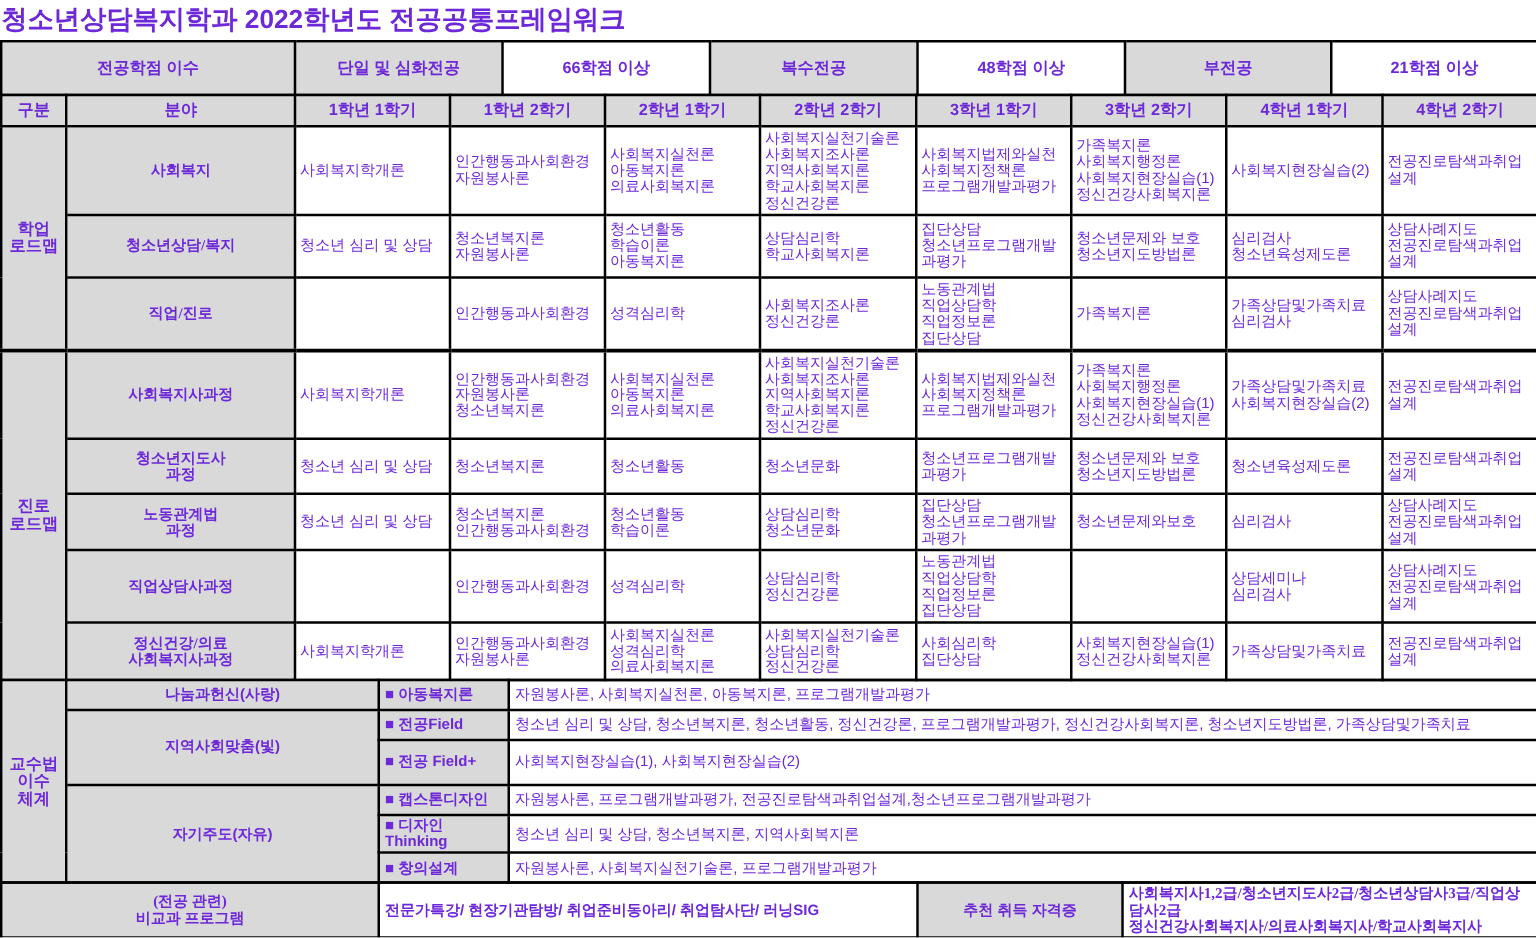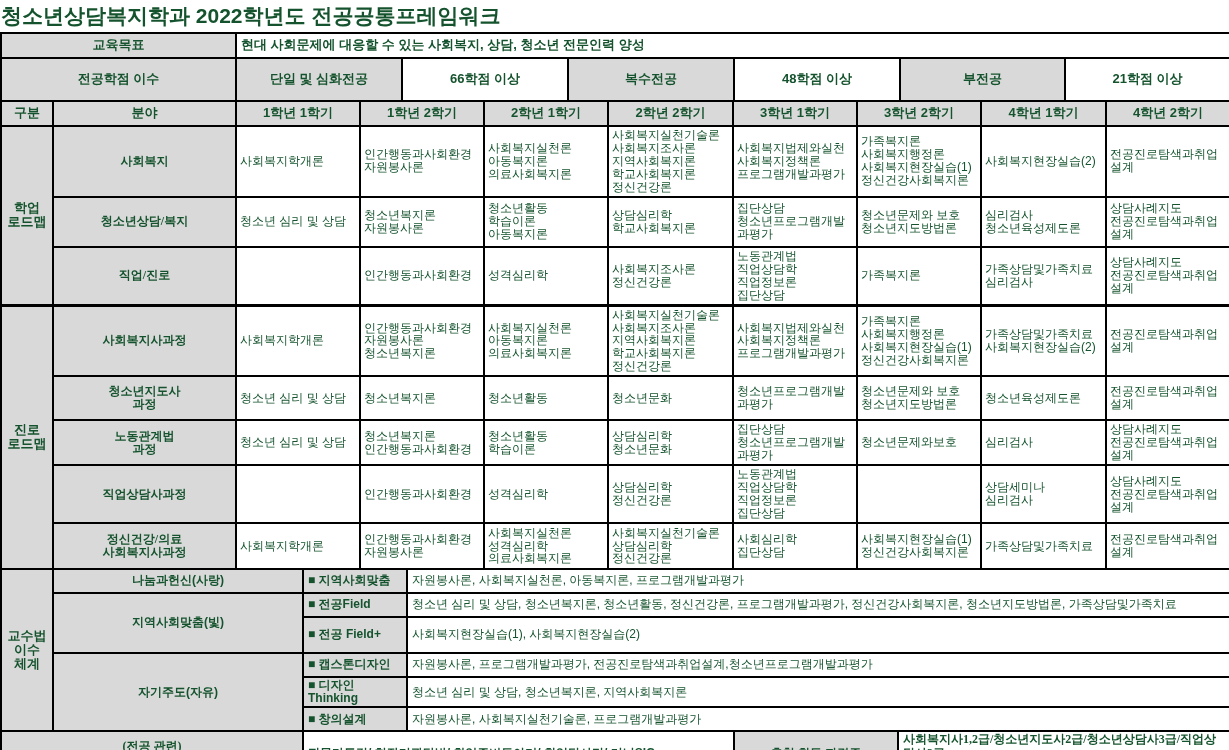--- a/index.html
+++ b/index.html
@@ -1,16 +1,16 @@
 <!DOCTYPE html>
 <html><head>
 <meta charset="utf-8">
 <style>
   html,body{margin:0;padding:0;background:#ffffff;}
-  .page{width:1229px;height:750px;overflow:hidden;background:#fff;color:#14532d;
+  .page{width:1229px;height:750px;overflow:hidden;background:#fff;color:#6d28d9;
         font-family:"Liberation Sans","DejaVu Sans",sans-serif;}
   .title{font-size:21px;font-weight:bold;padding:5px 0 5px 1px;line-height:22px;white-space:nowrap;}
   table{border-collapse:collapse;table-layout:fixed;width:1229px;margin-top:-2px;}
   table.first{margin-top:0;}
   td,th{border:2px solid #000;padding:1px 4px;font-size:12px;vertical-align:middle;
         overflow:hidden;line-height:1.1;}
   .g{background:#d9d9d9;}
   .b{font-weight:bold;}
   .c{text-align:center;}
   .l{text-align:left;}
@@ -30,24 +30,20 @@
     <colgroup>
       <col style="width:235px">
         <col style="width:166px">
         <col style="width:166px">
       <col style="width:166px">
         <col style="width:166px">
         <col style="width:165px">
         <col style="width:165px">
     </colgroup>
     <tbody>
-        <tr style="height:25px">
-      <td class="g b c f13">교육목표</td>
-      <td class="b l f13" colspan="6">현대 사회문제에 대응할 수 있는 사회복지, 상담, 청소년 전문인력 양성</td>
-    </tr>
     <tr style="height:43px">
       <td class="g b c f13">전공학점 이수</td>
       <td class="g b c f13">단일 및 심화전공</td>
       <td class="b c f13">66학점 이상</td>
       <td class="g b c f13">복수전공</td>
       <td class="b c f13">48학점 이상</td>
       <td class="g b c f13">부전공</td>
       <td class="b c f13">21학점 이상</td>
     </tr>
   </tbody>
@@ -244,21 +240,21 @@
         <col style="width:250px">
         <col style="width:104px">
         <col style="width:823px">
     </colgroup>
     <tbody>
         <tr style="height:24px">
       <td class="g b c pre f13" rowspan="6">교수법
 이수
 체계</td>
       <td class="g b c">나눔과헌신(사랑)</td>
-      <td class="g b l">■ 지역사회맞춤</td>
+      <td class="g b l">■ 아동복지론</td>
       <td class="l">자원봉사론, 사회복지실천론, 아동복지론, 프로그램개발과평가</td>
     </tr>
     <tr style="height:24px">
       <td class="g b c" rowspan="2">지역사회맞춤(빛)</td>
       <td class="g b l">■ 전공Field</td>
       <td class="l">청소년 심리 및 상담, 청소년복지론, 청소년활동, 정신건강론, 프로그램개발과평가, 정신건강사회복지론, 청소년지도방법론, 가족상담및가족치료</td>
     </tr>
     <tr style="height:36px">
       <td class="g b l">■ 전공 Field+</td>
       <td class="l">사회복지현장실습(1), 사회복지현장실습(2)</td>

